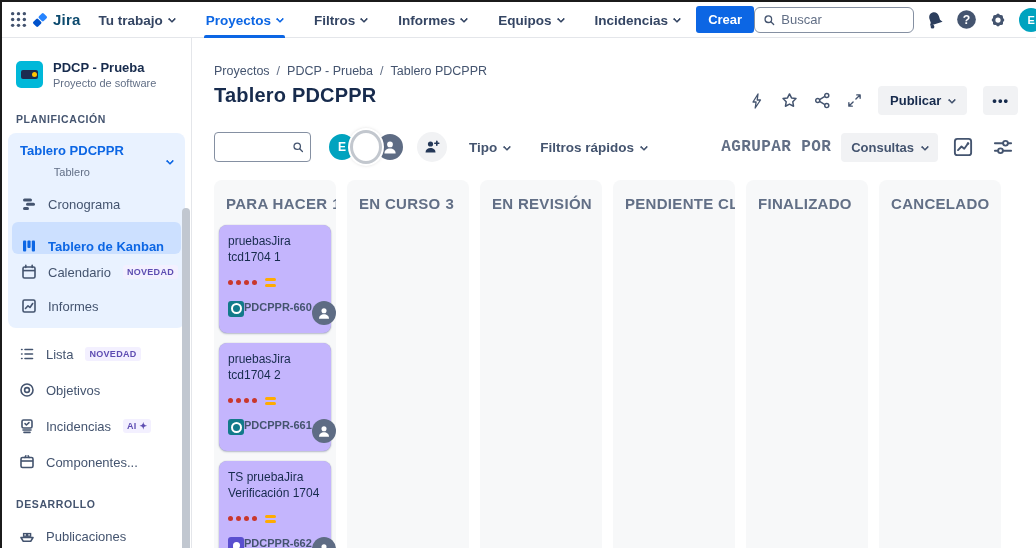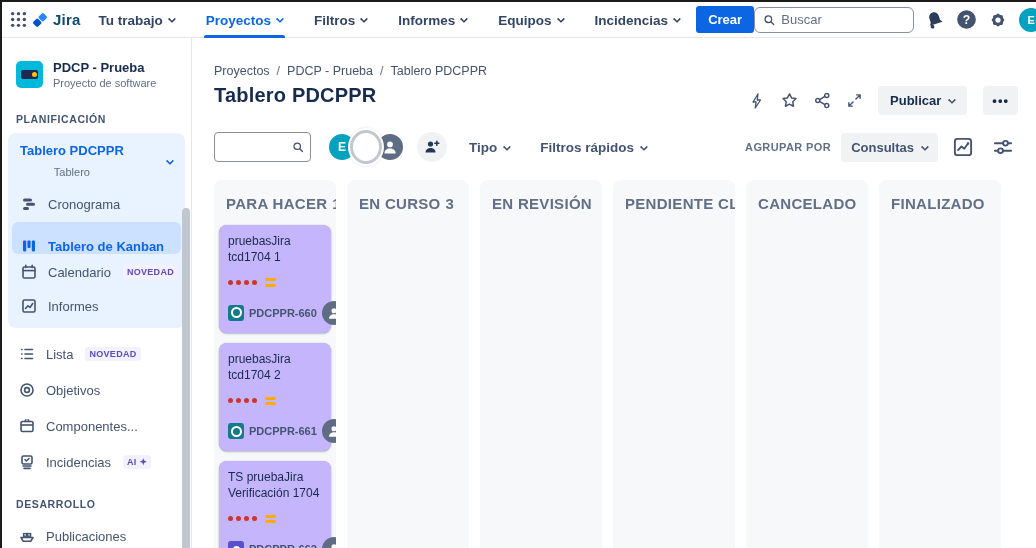--- a/index.html
+++ b/index.html
@@ -76,38 +76,38 @@
            justify-content:center; cursor:pointer; flex:none;}
   .st-av + .st-av { margin-left:-7px;}
   .av-e { background:#00A3BF; color:#fff; font-size:12px; font-weight:700; z-index:1;}
   .av-cursor { background:#fff; border:3px solid #C2C7CE; box-shadow:0 0 0 2px #fff, 0 0 4px rgba(0,0,0,.35); z-index:3; width:32px; height:34px; border-radius:50%;}
   .av-person { background:#5E6C84; z-index:2;}
   .add-people { width:30px; height:30px; border-radius:50%; background:#F1F2F4; display:flex; align-items:center; justify-content:center; margin-left:12px; border:none; cursor:pointer;}
   .tb-drop { display:flex; align-items:center; gap:7px; font-size:13.5px; font-weight:600; color:#44546F; cursor:pointer; background:none; border:none; font-family:inherit;}
   .tb-drop.tipo { margin-left:22px;}
   .tb-drop.qf { margin-left:30px;}
   .toolbar-right { margin-left:auto; display:flex; align-items:center; gap:10px;}
-  .groupby-label { font-size:11px; font-weight:600; color:#626F86; letter-spacing:.4px;}
+  .groupby-label { font-size:16px; font-weight:600; color:#626F86; letter-spacing:.4px;font-family:Liberation Mono, monospace;}
   .consultas-btn { background:#F1F2F4; border:none; border-radius:4px; font-family:inherit; font-size:13px; font-weight:600;
                    color:#44546F; padding:7px 10px; display:flex; align-items:center; gap:8px; cursor:pointer;}
   .tool-icon-btn { background:none; border:none; width:30px; height:30px; display:flex; align-items:center; justify-content:center; cursor:pointer;}
 
   
   .board { position:absolute; left:22px; top:142px; bottom:0; right:0; display:flex; gap:11px; overflow:hidden;}
   .column { width:122px; flex:none; background:#F7F8F9; border-radius:8px 8px 0 0; display:flex; flex-direction:column;}
   .col-header { padding:15px 12px 12px; font-size:15px; font-weight:700; color:#626F86; letter-spacing:.3px; display:flex; gap:5px; white-space:nowrap; overflow:hidden;}
   .cards { padding:2px 5px 5px; display:flex; flex-direction:column; gap:10px; overflow:hidden;}
   .card { background:#c4b5fd; border-radius:8px; box-shadow:0 1px 2px rgba(9,30,66,.25), 0 0 1px rgba(9,30,66,.31);
           padding:9px 9px 8px; cursor:pointer;}
   .card-title { font-size:12px; color:#172B4D; line-height:1.32;}
   .card-meta { display:flex; align-items:center; gap:3px; margin:13px 0 14px;}
   .pdot { width:5px; height:5px; border-radius:50%; background:#C9372C; flex:none;}
   .eq { display:flex; flex-direction:column; gap:2.5px; margin-left:5px;}
   .eq i { display:block; width:11px; height:3px; background:#FFAB00; border-radius:2px;}
-  .card-footer { display:flex; align-items:center; gap:5px;}
+  .card-footer { display:flex; }
   .type-icon { width:16px; height:16px; border-radius:3px; flex:none; display:flex; align-items:center; justify-content:center;}
   .type-task { background:#127A8A;}
   .type-task::after { content:""; width:7px; height:7px; border:2px solid #fff; border-radius:50%;}
   .type-alt { background:#5A4FCF;}
   .type-alt::after { content:""; width:7px; height:7px; background:#fff; border-radius:50% 50% 50% 2px;}
   .issue-key { font-size:11px; font-weight:600; color:#44546F; white-space:nowrap;}
   .card-avatar { margin-left:auto; width:24px; height:24px; border-radius:50%; background:#5E6C84;
                  display:flex; align-items:center; justify-content:center; cursor:pointer; flex:none;}
 </style>
 </head>
@@ -293,40 +293,40 @@
         <circle cx="8" cy="8" r="6" fill="none" stroke="#44546F" stroke-width="1.6"></circle>
         <circle cx="8" cy="8" r="2.4" fill="none" stroke="#44546F" stroke-width="1.6"></circle>
       </svg>
     </span>
     <span>Objetivos</span>
   </div>
 
   <div class="side-item outer">
     <span class="ic">
       <svg width="16" height="16" viewBox="0 0 16 16">
+        <rect x="3" y="2" width="10" height="8" rx="1.5" fill="none" stroke="#44546F" stroke-width="1.6"></rect>
+        <polyline points="6,5.6 7.4,7 10,4.6" fill="none" stroke="#44546F" stroke-width="1.5" stroke-linecap="round" stroke-linejoin="round"></polyline>
+        <line x1="4" y1="12" x2="12" y2="12" stroke="#44546F" stroke-width="1.6" stroke-linecap="round"></line>
+        <line x1="5" y1="14.4" x2="11" y2="14.4" stroke="#44546F" stroke-width="1.6" stroke-linecap="round"></line>
+      </svg>
+    </span>
+    <span>Incidencias</span>
+    <span class="badge">AI ✦</span>
+  </div>
+
+  <div class="side-item outer">
+    <span class="ic">
+      <svg width="16" height="16" viewBox="0 0 16 16">
         <rect x="2" y="3.5" width="12" height="10" rx="1.5" fill="none" stroke="#44546F" stroke-width="1.6"></rect>
         <line x1="2" y1="7" x2="14" y2="7" stroke="#44546F" stroke-width="1.6"></line>
         <line x1="6" y1="3.5" x2="6.8" y2="1.8" stroke="#44546F" stroke-width="1.6" stroke-linecap="round"></line>
         <line x1="10" y1="3.5" x2="9.2" y2="1.8" stroke="#44546F" stroke-width="1.6" stroke-linecap="round"></line>
       </svg>
     </span>
     <span>Componentes...</span>
-  </div>
-
-  <div class="side-item outer">
-    <span class="ic">
-      <svg width="16" height="16" viewBox="0 0 16 16">
-        <rect x="3" y="2" width="10" height="8" rx="1.5" fill="none" stroke="#44546F" stroke-width="1.6"></rect>
-        <polyline points="6,5.6 7.4,7 10,4.6" fill="none" stroke="#44546F" stroke-width="1.5" stroke-linecap="round" stroke-linejoin="round"></polyline>
-        <line x1="4" y1="12" x2="12" y2="12" stroke="#44546F" stroke-width="1.6" stroke-linecap="round"></line>
-        <line x1="5" y1="14.4" x2="11" y2="14.4" stroke="#44546F" stroke-width="1.6" stroke-linecap="round"></line>
-      </svg>
-    </span>
-    <span>Incidencias</span>
-    <span class="badge">AI ✦</span>
   </div>
 
   <div class="section-label" style="margin-top:12px;">DESARROLLO</div>
 
   <div class="side-item outer">
     <span class="ic">
       <svg width="16" height="16" viewBox="0 0 16 16">
         <path d="M2 9.5h12l-2.3 3.8H4.3z" fill="none" stroke="#44546F" stroke-width="1.6" stroke-linejoin="round"></path>
         <rect x="4.6" y="5.6" width="3" height="2.6" fill="none" stroke="#44546F" stroke-width="1.4"></rect>
         <rect x="8.6" y="5.6" width="3" height="2.6" fill="none" stroke="#44546F" stroke-width="1.4"></rect>
@@ -546,24 +546,24 @@
     </div>
 
     <div class="column">
       <div class="col-header">
         <span>PENDIENTE CLARIFICAR</span>
       </div>
     </div>
 
     <div class="column">
       <div class="col-header">
-        <span>CANCELADO</span>
+        <span>FINALIZADO</span>
       </div>
     </div>
 
     <div class="column">
       <div class="col-header">
-        <span>FINALIZADO</span>
+        <span>CANCELADO</span>
       </div>
     </div>
 
   </div>
 </main>
 
 </body></html>

